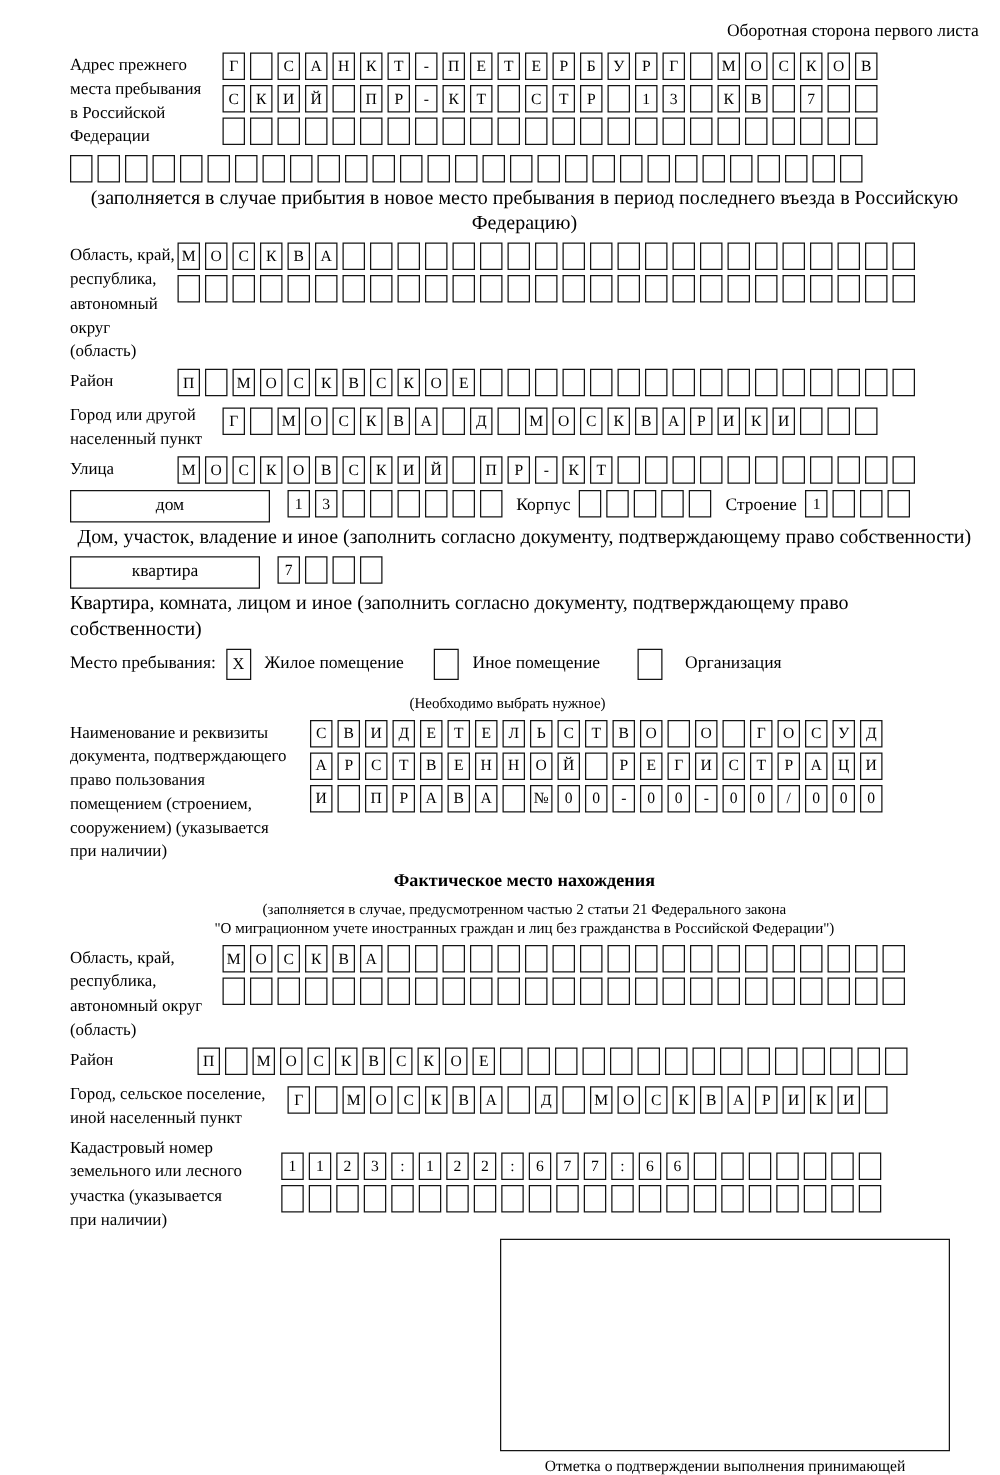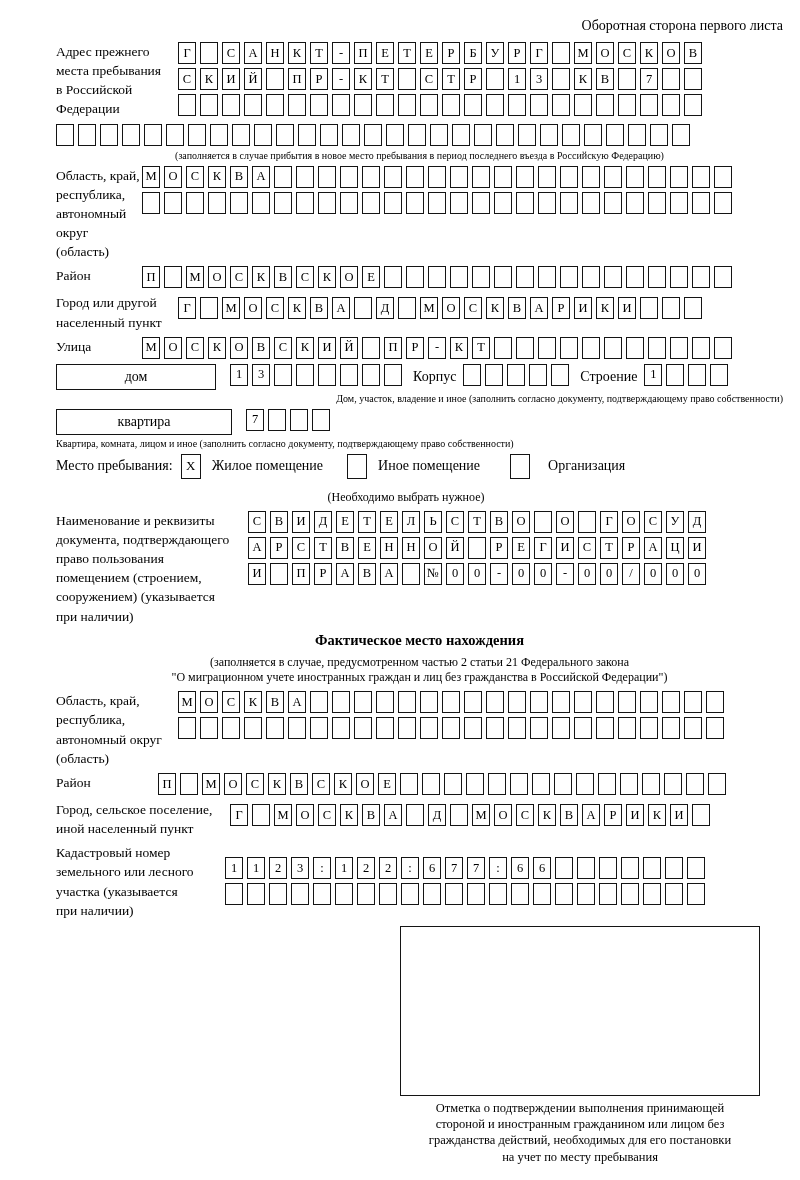--- a/index.html
+++ b/index.html
@@ -13,29 +13,29 @@
   .lbl{ font-size:13.5px; line-height:1.42; white-space:pre-line; flex-shrink:0; }
   .w122{width:122px;} .w86{width:86px;} .w192{width:192px;}
   .w102{width:102px;} .w174{width:174px;} .w169{width:169px;}
   .cellcol{ display:flex; flex-direction:column; gap:4px; }
   .cells{ display:flex; gap:4px; }
   .cell{
     box-sizing:border-box; flex:0 0 18px; width:18px; height:22px;
     border:1.8px solid #141414; display:flex; align-items:center; justify-content:center;
     font-size:12.5px; line-height:1;
   }
-  .note{ font-size:10px; text-align:center; margin:0 0 4px 0; line-height:1.3; }
+  .note{ font-size:16px; text-align:center; margin:0 0 4px 0; line-height:1.3; }
   .h2{ font-weight:bold; font-size:15px; text-align:center; margin:4px 0 8px 0; }
   .h3{ font-weight:bold; font-size:14.5px; text-align:center; margin:6px 0 6px 0; }
   .widebox{
     box-sizing:border-box; border:1.8px solid #141414; height:26px;
     display:flex; align-items:center; justify-content:center; font-size:14px; flex-shrink:0;
     margin-right:14px;
   }
-  .wb-house{width:160px;} .wb-apt{width:176px;}
+  .wb-house{width:160px;} .wb-apt{width:152px;}
   .inline-label{ font-size:14px; line-height:26px; margin:0 7px 0 11px; white-space:nowrap; }
   .stayrow{ display:flex; align-items:center; margin:3px 0 11px 0; font-size:14px; }
   .chk{
     box-sizing:border-box; width:20px; height:25px; border:1.8px solid #141414;
     display:flex; align-items:center; justify-content:center; font-size:13px; margin:0 11px;
     flex-shrink:0;
   }
   .stay-note{ font-size:12px; text-align:center; width:460px; margin:2px 0 6px 120px; }
   .lawnote{ font-size:12px; text-align:center; line-height:1.32; margin-bottom:5px; white-space:pre-line; }
   .stamp-box{
@@ -361,21 +361,21 @@
         <div class="cell"></div>
       </div>
     <div class="inline-label">Строение</div>
     <div class="cells">
         <div class="cell">1</div>
         <div class="cell"></div>
         <div class="cell"></div>
         <div class="cell"></div>
       </div>
   </div>
-  <div class="note" style="text-align:right;">Дом, участок, владение и иное (заполнить согласно документу, подтверждающему право собственности)</div>
+  <div class="note" style="text-align:center;">Дом, участок, владение и иное (заполнить согласно документу, подтверждающему право собственности)</div>
 
   <div class="frow mb2">
     <div class="widebox wb-apt">квартира</div>
     <div class="cells">
         <div class="cell">7</div>
         <div class="cell"></div>
         <div class="cell"></div>
         <div class="cell"></div>
       </div>
   </div>

